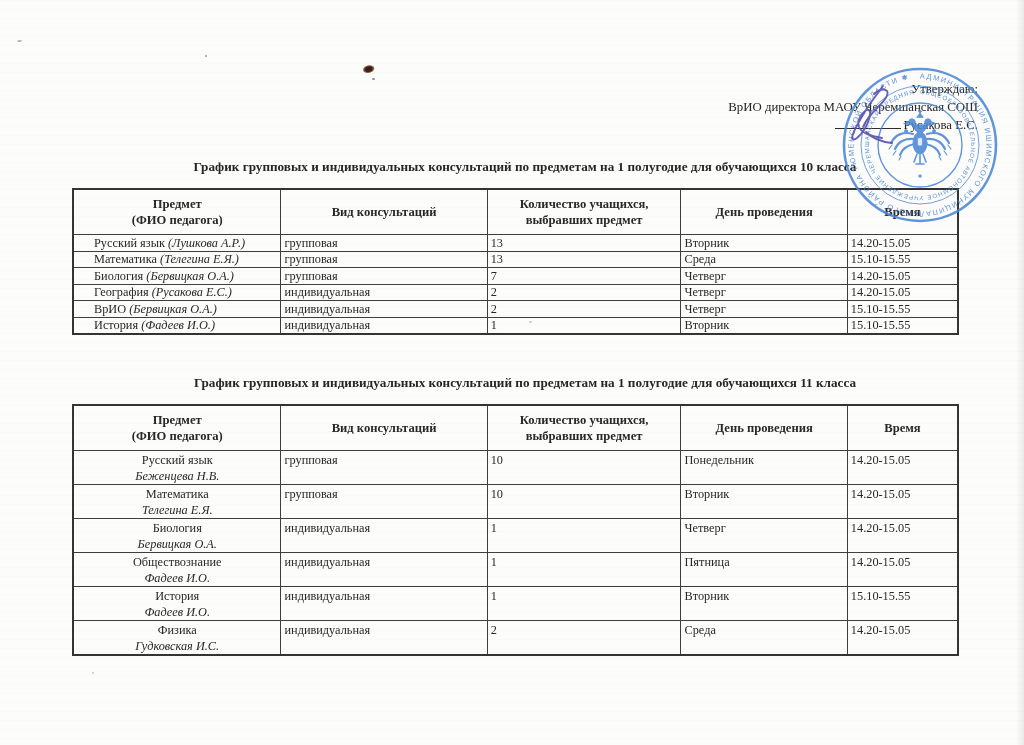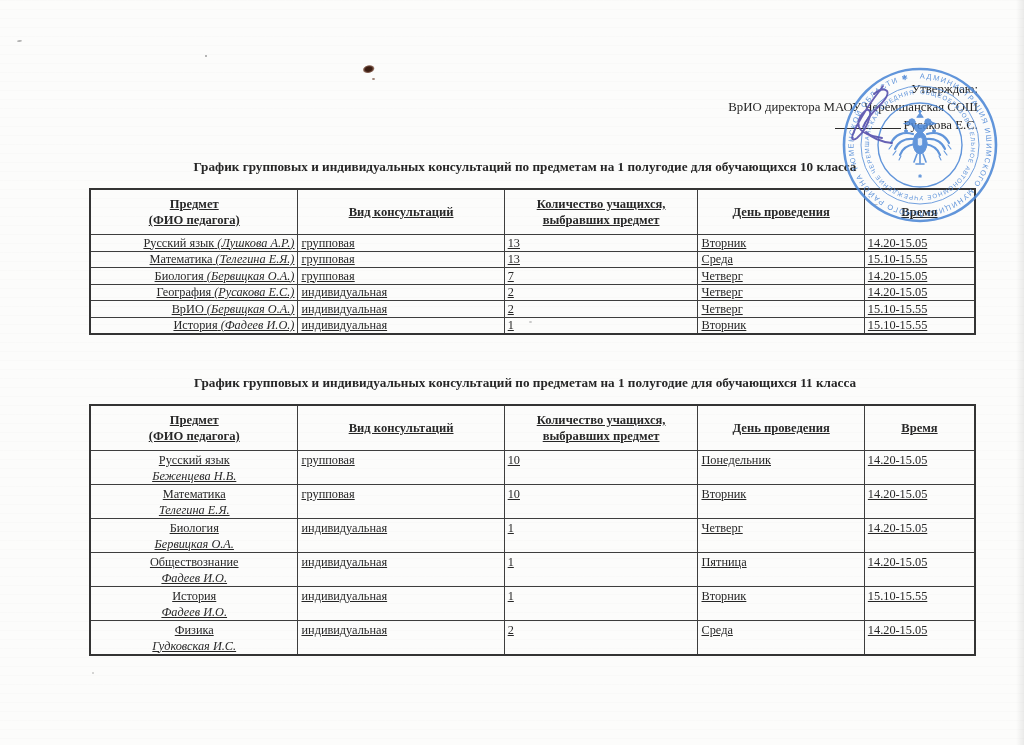--- a/index.html
+++ b/index.html
@@ -27,37 +27,37 @@
     font-size:12.8px;line-height:18px;white-space:nowrap;z-index:1;
   }
   .sig-line{display:inline-block;width:66px;border-bottom:1px solid #2c2c2c;height:12px;margin-right:2px;}
   .doc-title{
     position:absolute;left:80px;width:890px;text-align:center;
     font-weight:bold;font-size:13.2px;z-index:1;
   }
   #title-1{top:159px;}
   #title-2{top:375px;}
   table.sched{
-    position:absolute;left:89px;width:887px;border-collapse:collapse;table-layout:fixed;
-    background:transparent;z-index:1;text-decoration:underline;
+    position:absolute;left:72px;width:887px;border-collapse:collapse;table-layout:fixed;
+    background:transparent;z-index:1;
   }
   #table-1{top:188px;}
   #table-2{top:404px;}
   table.sched th, table.sched td{
     border:1px solid #3e3e3e;
     font-size:12.3px;color:#282828;
     padding:0 3px;overflow:hidden;
   }
   table.sched{border:2px solid #343434;}
   table.sched th{
     font-weight:bold;font-size:12.6px;line-height:16px;height:40px;
     text-align:center;vertical-align:middle;padding:2px 2px;
   }
   #table-1 td{height:15.5px;line-height:14.5px;vertical-align:middle;}
-  #table-1 td.c-subject{text-align:right;padding-left:14px;}
+  #table-1 td.c-subject{text-align:left;padding-left:20px;}
   #table-2 td{height:31px;line-height:15.5px;vertical-align:top;padding-top:2px;}
   #table-2 td.c-subject{text-align:center;}
   td.c-type,td.c-count,td.c-day,td.c-time{text-align:left;margin-top:8px;}
   .teacher-inline{font-style:italic;}
   .teacher-stacked{font-style:italic;display:block;}
   
   .stamp{position:absolute;left:840px;top:65px;width:160px;height:160px;z-index:2;opacity:.88;pointer-events:none;}
   .signature{position:absolute;left:836px;top:80px;width:90px;height:84px;z-index:3;pointer-events:none;}
   
   .smudge{

